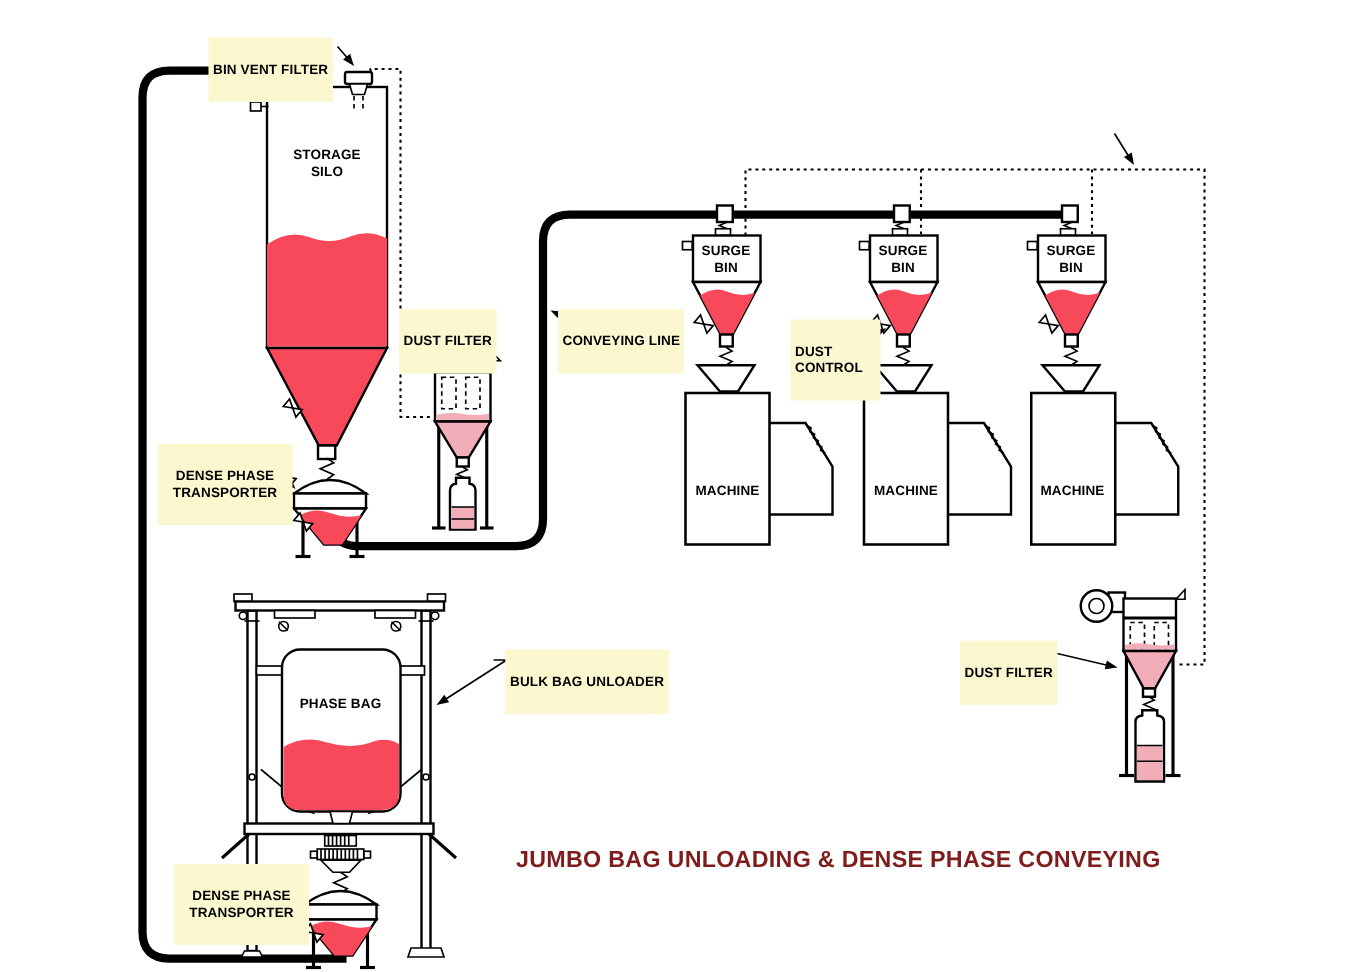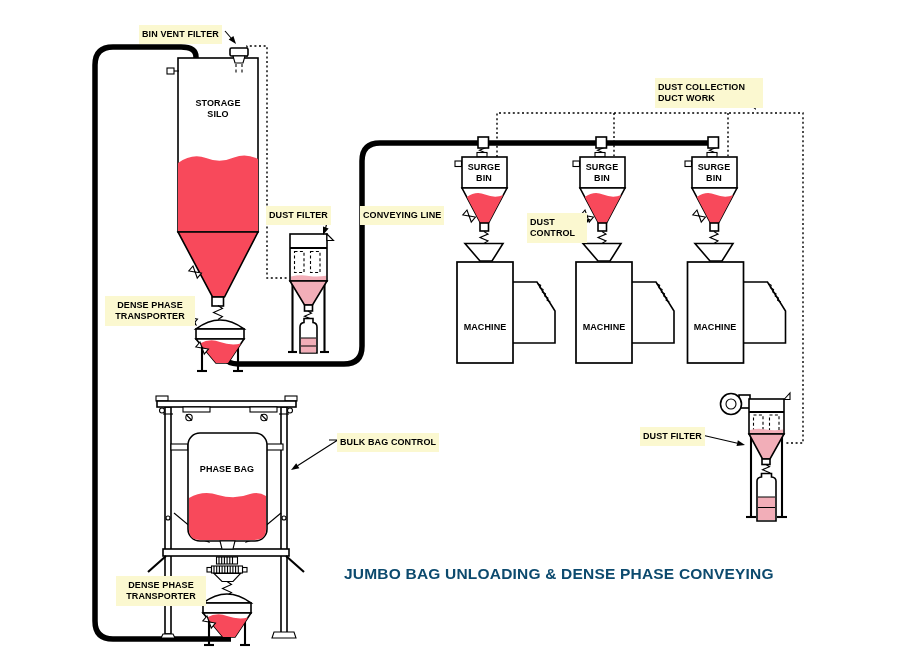--- a/index.html
+++ b/index.html
@@ -16,24 +16,24 @@
   .dash{stroke-dasharray:3 2.4;}
   .red{fill:var(--red);stroke:none;}
   .redl{fill:var(--red);stroke:var(--ink);stroke-width:1.6;}
   .pink{fill:var(--pink);stroke:none;}
   .pinkl{fill:var(--pink);stroke:var(--ink);stroke-width:1.6;}
   .leader{fill:none;stroke:var(--ink);stroke-width:1.1;}
   .ah{fill:var(--ink);stroke:none;}
   
   .lbl{position:absolute;font:bold 9px/11px "Liberation Sans",sans-serif;color:#000;
        white-space:nowrap;letter-spacing:.1px;}
-  .hl{background:var(--lbl);padding:4px 3px;}
+  .hl{background:var(--lbl);padding:16px 3px;}
   .wrap{white-space:normal;}
   .ctr{text-align:center;}
-  .title{position:absolute;font:bold 15.5px/18px "Liberation Sans",sans-serif;color:#0c4a6e;
+  .title{position:absolute;font:bold 15.5px/18px "Liberation Sans",sans-serif;color:#7f1d1d;
          white-space:nowrap;letter-spacing:.2px;}
 </style>
 </head>
 <body>
 
 <div class="stage">
 <svg width="900" height="648" viewBox="0 0 900 648">
   <defs>
     <path id="zz" d="M0,0l4.5,3l-9,4l9,4l-4.5,3" class="ln thin"></path>
     <g id="valve">
@@ -221,28 +221,27 @@
     <path d="M190,593 L199.3,599.8" class="leader"></path>
     <polygon points="205,605 197.1,601.8 201.1,597.4" class="ah"></polygon>
     <path d="M704,435.5 L737.5,443.3" class="leader"></path>
     <polygon points="745,445 736.5,446.1 737.9,440.3" class="ah"></polygon>
   </g>
 </svg>
 
 <div class="lbl hl" style="left:139px;top:25px">BIN VENT FILTER</div>
 <div class="lbl wrap ctr" style="left:188px;top:98px;width:60px">STORAGE SILO</div>
 <div class="lbl hl" style="left:266px;top:206px">DUST FILTER</div>
-<div class="lbl hl" style="left:360px;top:206px">CONVEYING LINE</div>
+<div class="lbl hl" style="left:372px;top:206px">CONVEYING LINE</div>
 <div class="lbl hl wrap ctr" style="left:105px;top:296px;width:84px">DENSE PHASE TRANSPORTER</div>
 <div class="lbl wrap ctr" style="left:460px;top:162px;width:48px">SURGE BIN</div>
 <div class="lbl wrap ctr" style="left:578px;top:162px;width:48px">SURGE BIN</div>
 <div class="lbl wrap ctr" style="left:690px;top:162px;width:48px">SURGE BIN</div>
 <div class="lbl hl wrap" style="left:527px;top:213px;width:54px">DUST CONTROL</div>
-<div class="lbl hl wrap" style="left:655px;top:78px;width:102px">DUST COLLECTION DUCT WORK</div>
 <div class="lbl ctr" style="left:457px;top:322px;width:56px">MACHINE</div>
 <div class="lbl ctr" style="left:576px;top:322px;width:56px">MACHINE</div>
 <div class="lbl ctr" style="left:687px;top:322px;width:56px">MACHINE</div>
-<div class="lbl hl" style="left:337px;top:433px">BULK BAG CONTROL</div>
+<div class="lbl hl" style="left:337px;top:433px">BULK BAG UNLOADER</div>
 <div class="lbl ctr" style="left:197px;top:464px;width:60px">PHASE BAG</div>
 <div class="lbl hl wrap ctr" style="left:116px;top:576px;width:84px">DENSE PHASE TRANSPORTER</div>
 <div class="lbl hl" style="left:640px;top:427px">DUST FILTER</div>
 <div class="title" style="left:344px;top:565px">JUMBO BAG UNLOADING &amp; DENSE PHASE CONVEYING</div>
 </div>
 
 </body></html>

